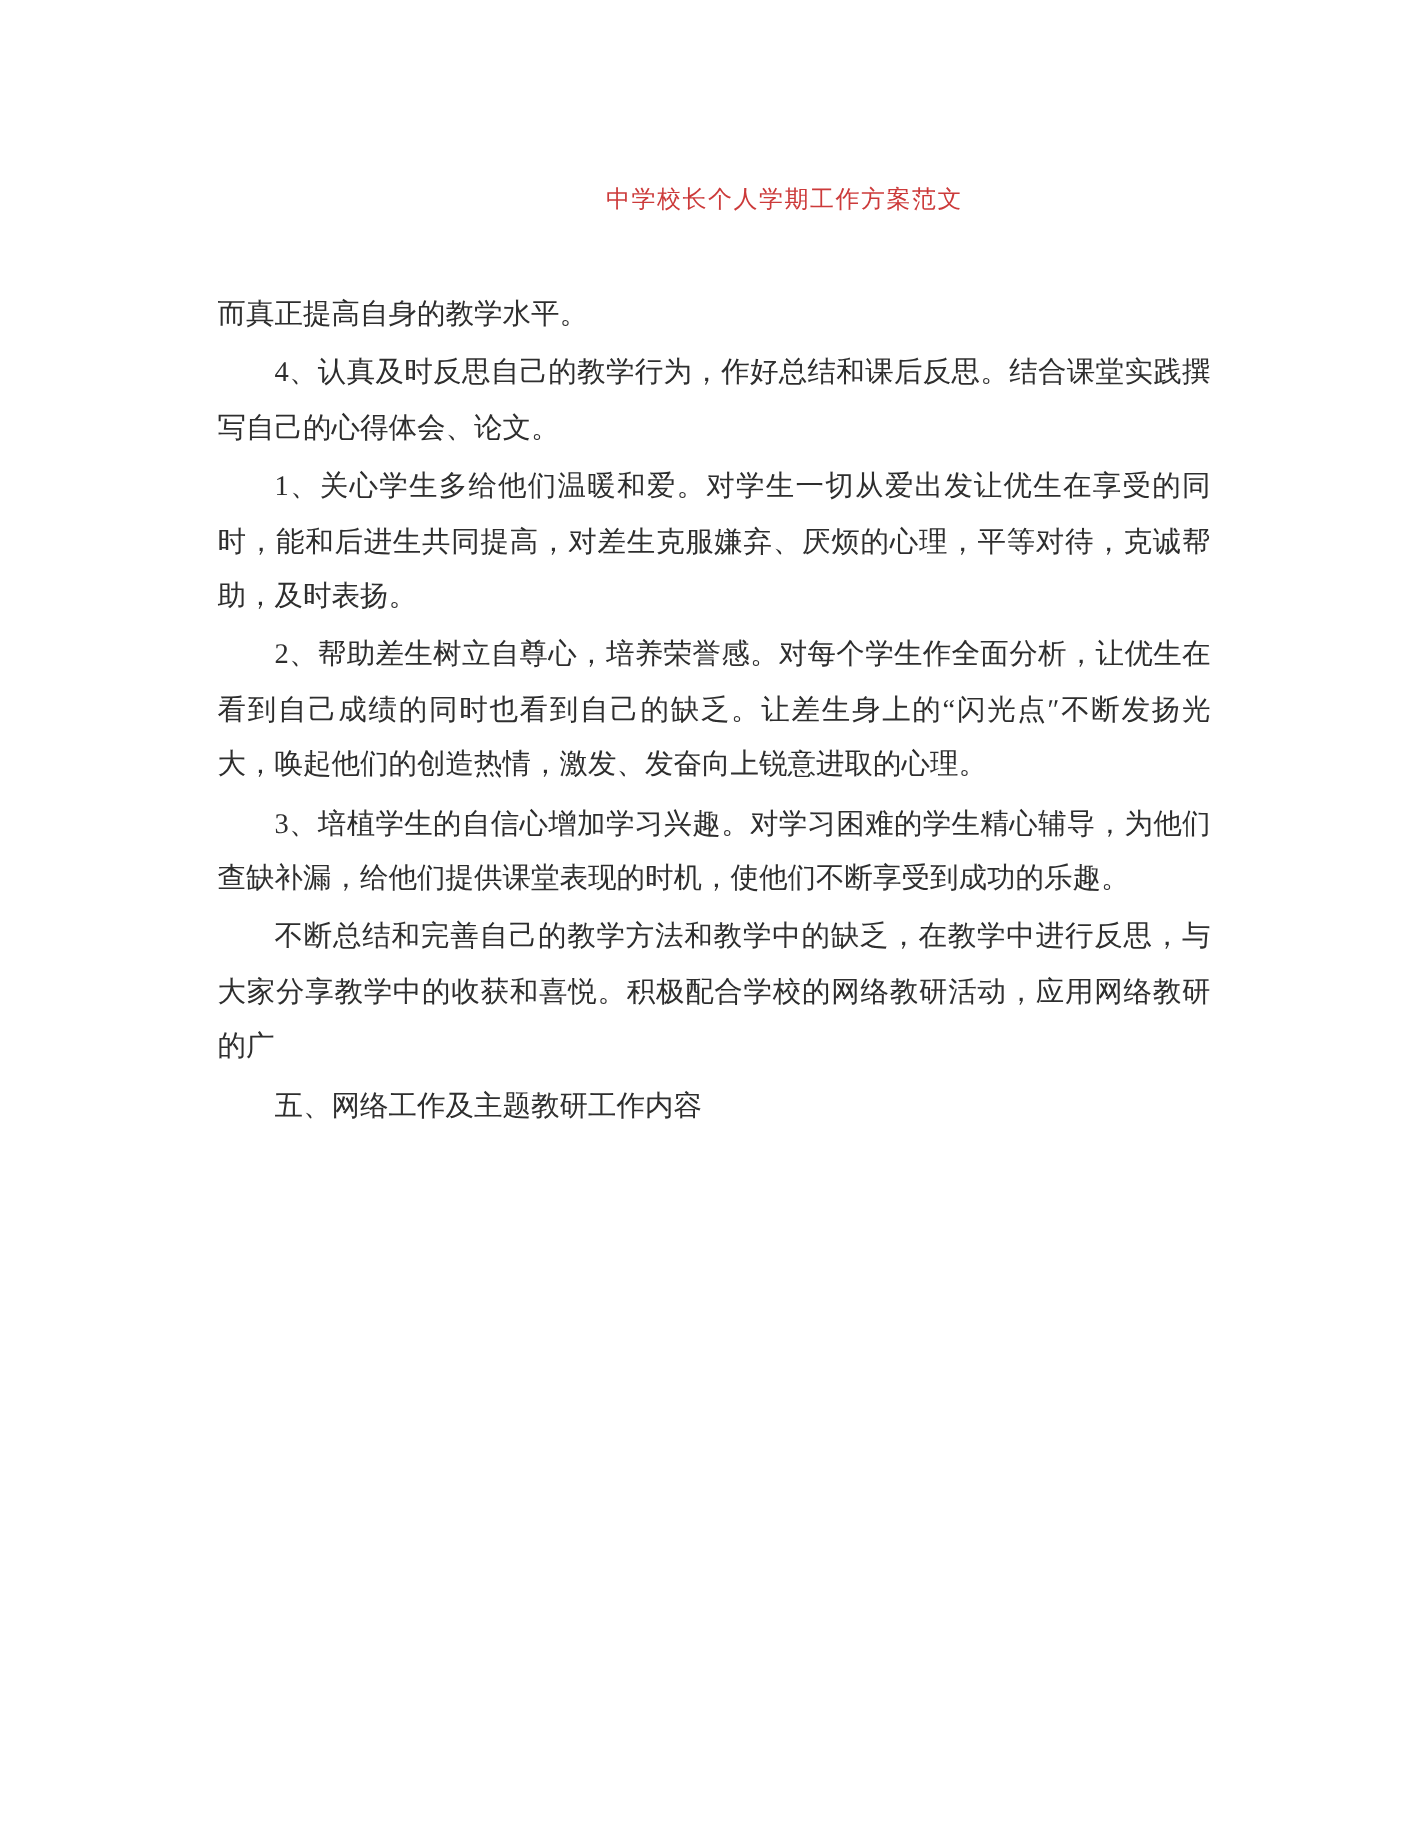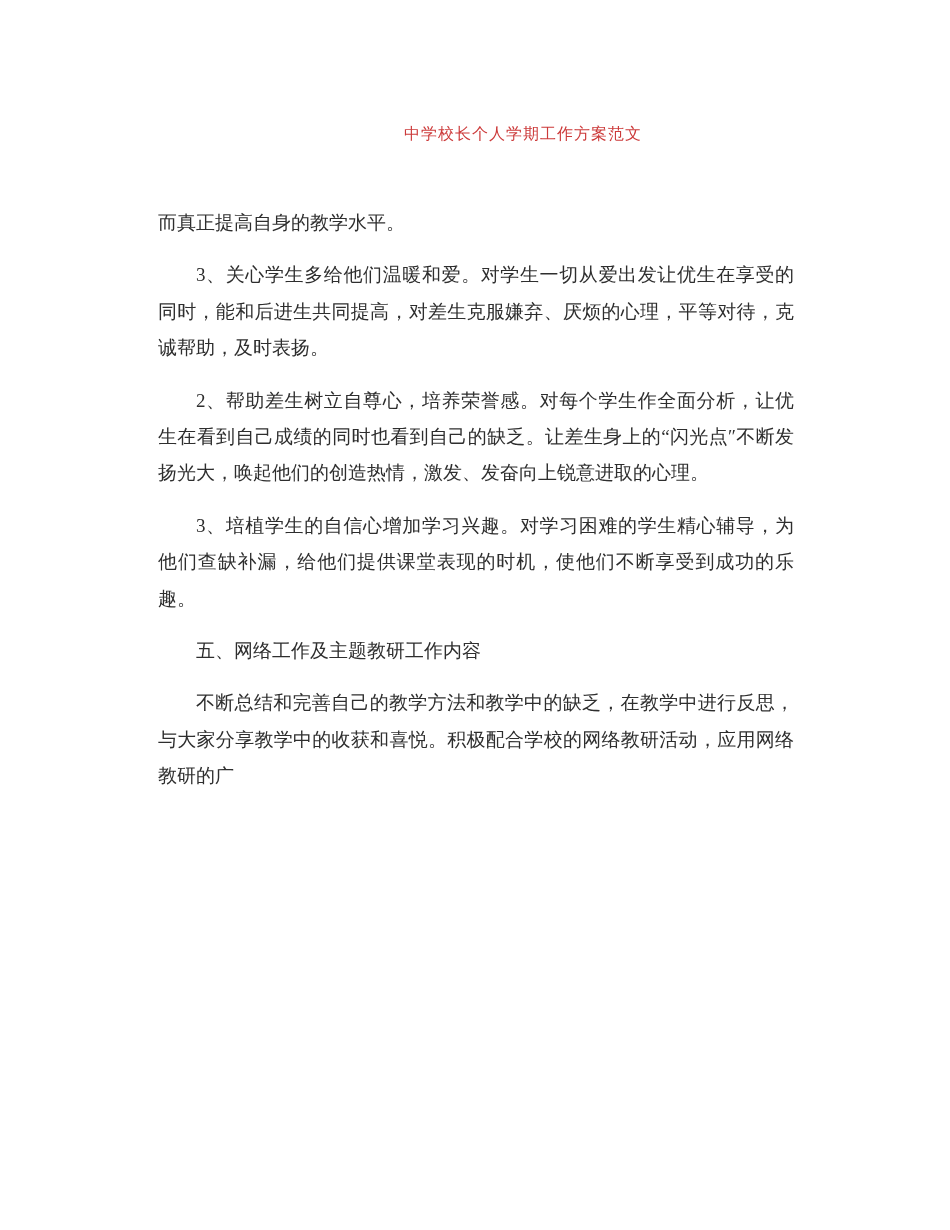--- a/index.html
+++ b/index.html
@@ -33,37 +33,38 @@
     position: absolute;
     top: 189px;
     left: 142px;
     width: 668px;
     font-size: 19px;
     line-height: 36.4px;
     text-align: justify;
     text-justify: inter-character;
   }
   .doc-body p {
-    margin: 16px;
+    margin: 3px;
     padding: 0;
     text-indent: 2em;
   }
   .doc-body p.noindent {
     text-indent: 0;
   }
 </style>
 </head>
 <body>
 
 <div class="page">
 
   <h1 class="doc-title" style="color: rgb(204, 58, 58);">中学校长个人学期工作方案范文</h1>
 
   <div class="doc-body">
     <p class="noindent">而真正提高自身的教学水平。</p>
-    <p>3、关心学生多给他们温暖和爱。对学生一切从爱出发让优生在享受的同时，能和后进生共同提高，对差生克服嫌弃、厌烦的心理，平等对待，克诚帮助，及时表扬。</p>
+    <p>4、认真及时反思自己的教学行为，作好总结和课后反思。结合课堂实践撰写自己的心得体会、论文。</p>
+    <p>1、关心学生多给他们温暖和爱。对学生一切从爱出发让优生在享受的同时，能和后进生共同提高，对差生克服嫌弃、厌烦的心理，平等对待，克诚帮助，及时表扬。</p>
     <p>2、帮助差生树立自尊心，培养荣誉感。对每个学生作全面分析，让优生在看到自己成绩的同时也看到自己的缺乏。让差生身上的“闪光点″不断发扬光大，唤起他们的创造热情，激发、发奋向上锐意进取的心理。</p>
     <p>3、培植学生的自信心增加学习兴趣。对学习困难的学生精心辅导，为他们查缺补漏，给他们提供课堂表现的时机，使他们不断享受到成功的乐趣。</p>
+    <p>不断总结和完善自己的教学方法和教学中的缺乏，在教学中进行反思，与大家分享教学中的收获和喜悦。积极配合学校的网络教研活动，应用网络教研的广</p>
     <p>五、网络工作及主题教研工作内容</p>
-    <p>不断总结和完善自己的教学方法和教学中的缺乏，在教学中进行反思，与大家分享教学中的收获和喜悦。积极配合学校的网络教研活动，应用网络教研的广</p>
   </div>
 
 </div>
 
 </body></html>

